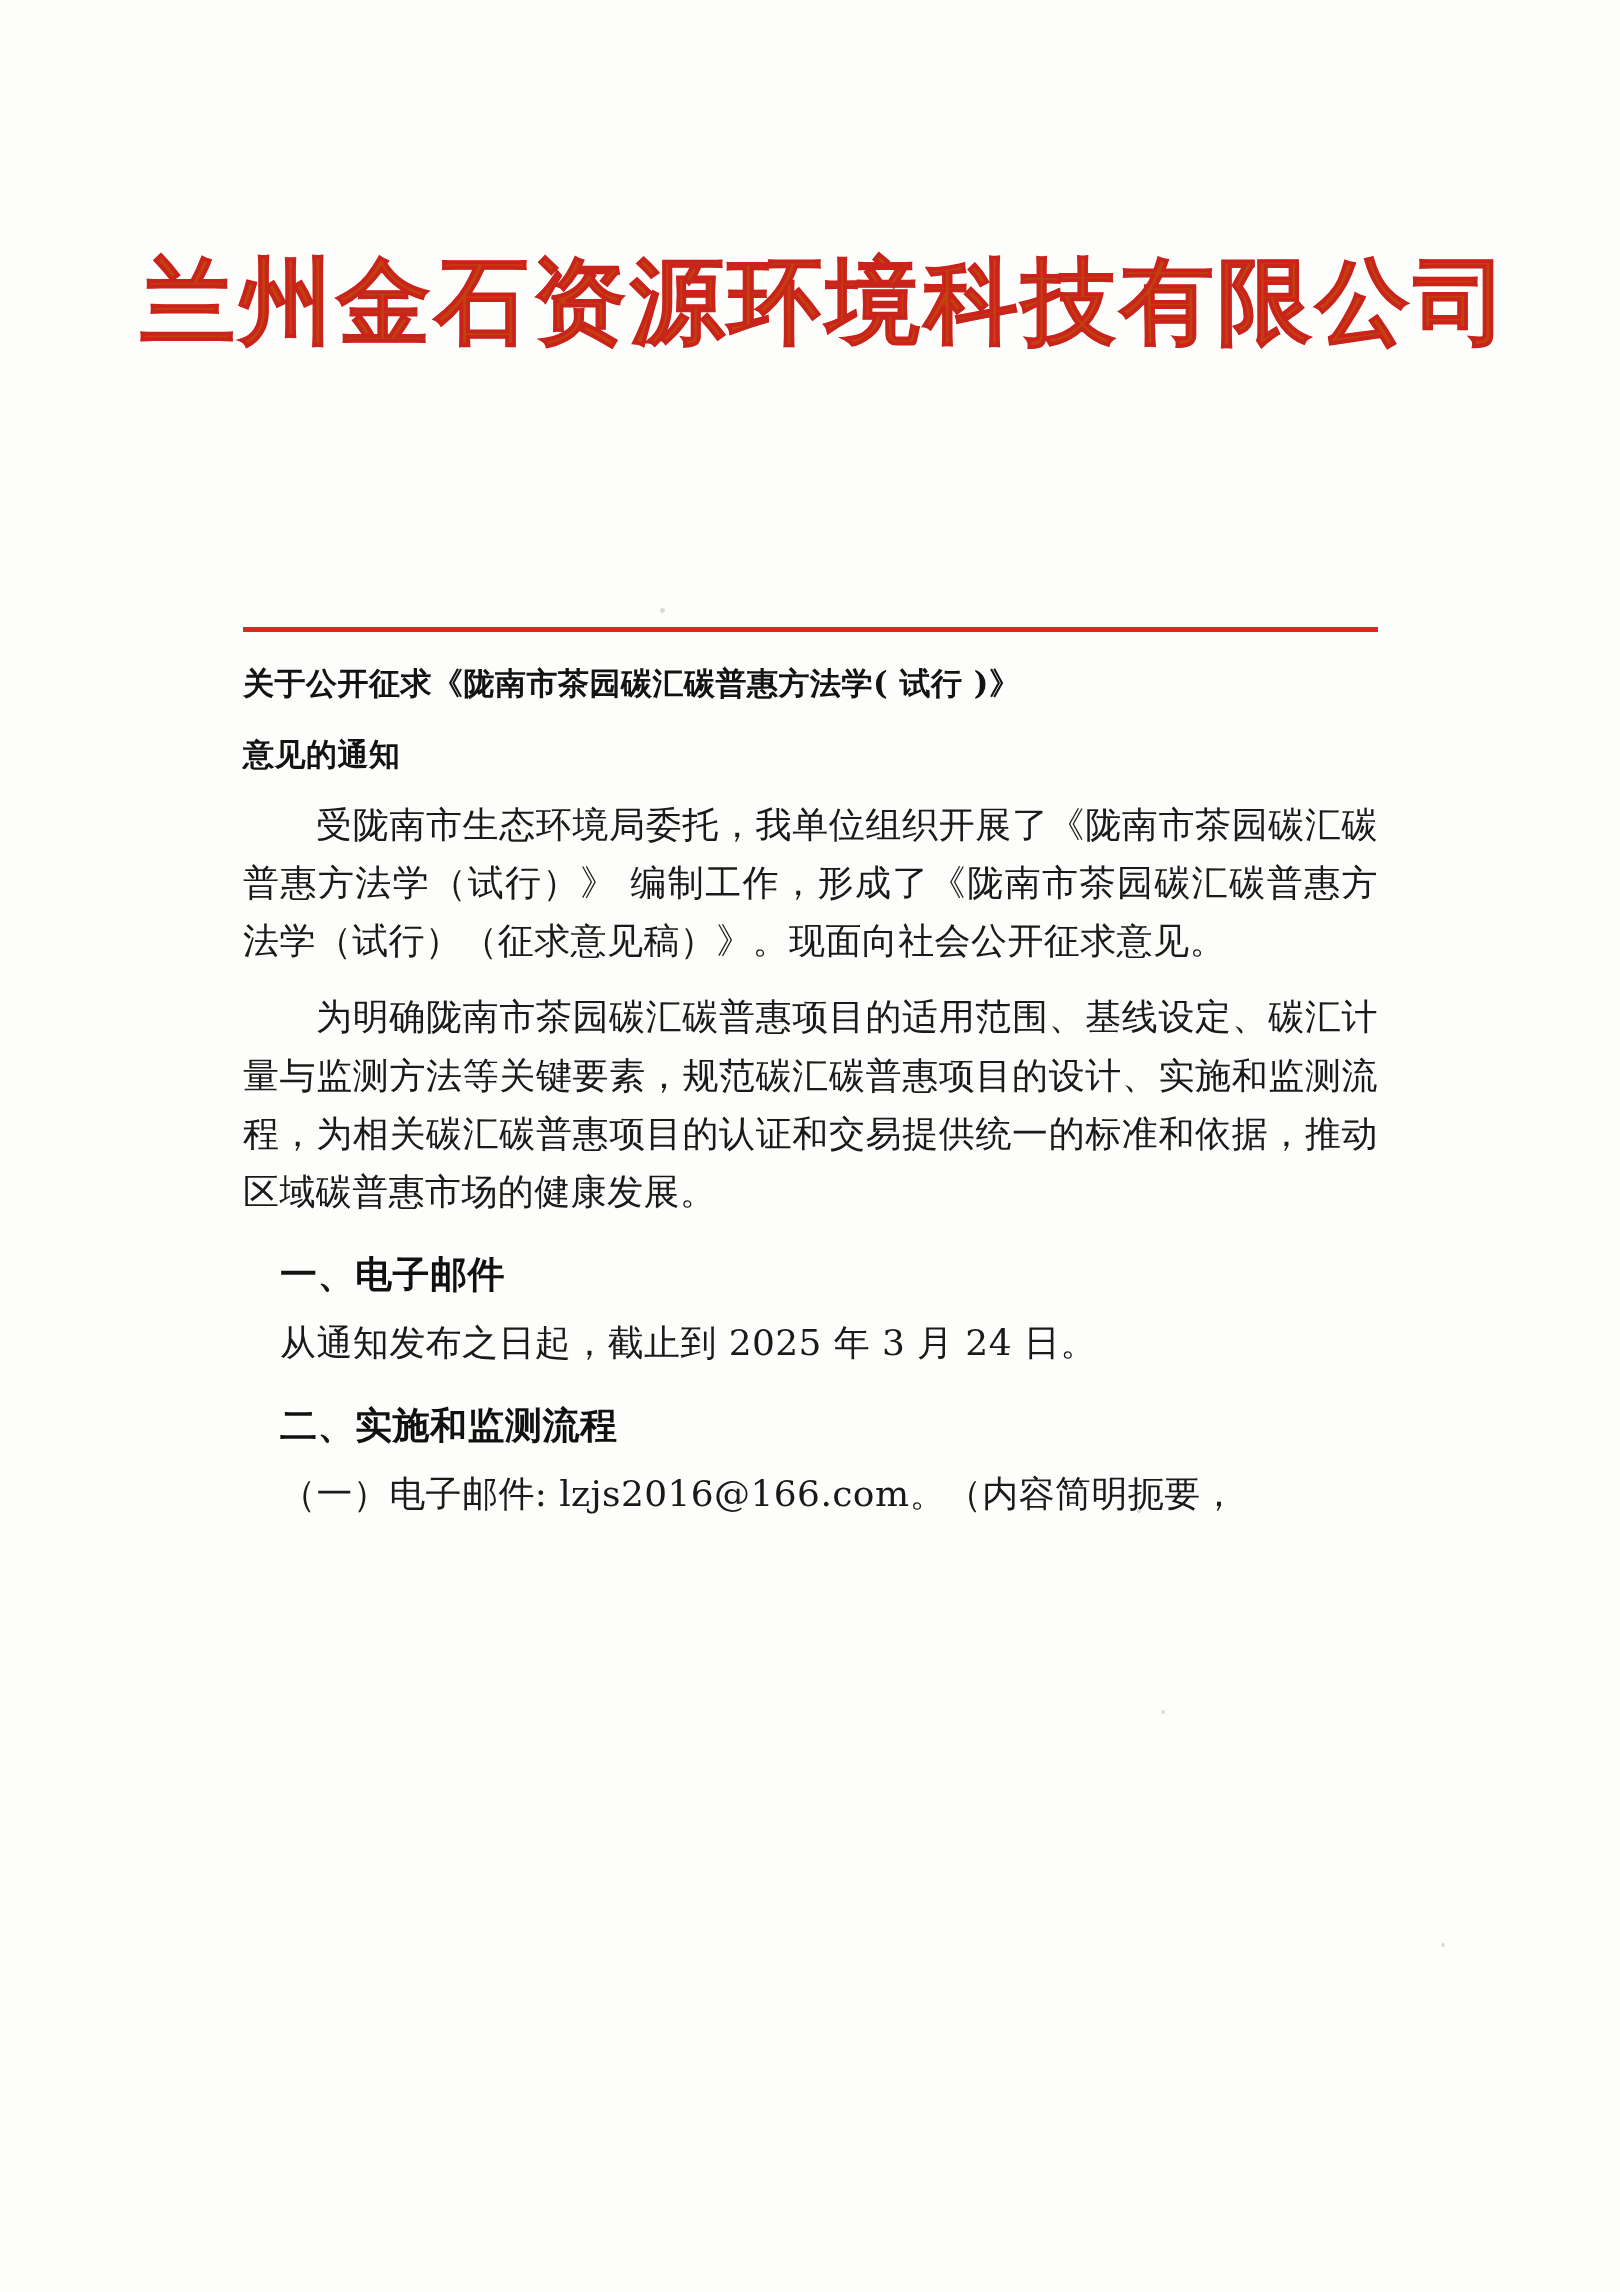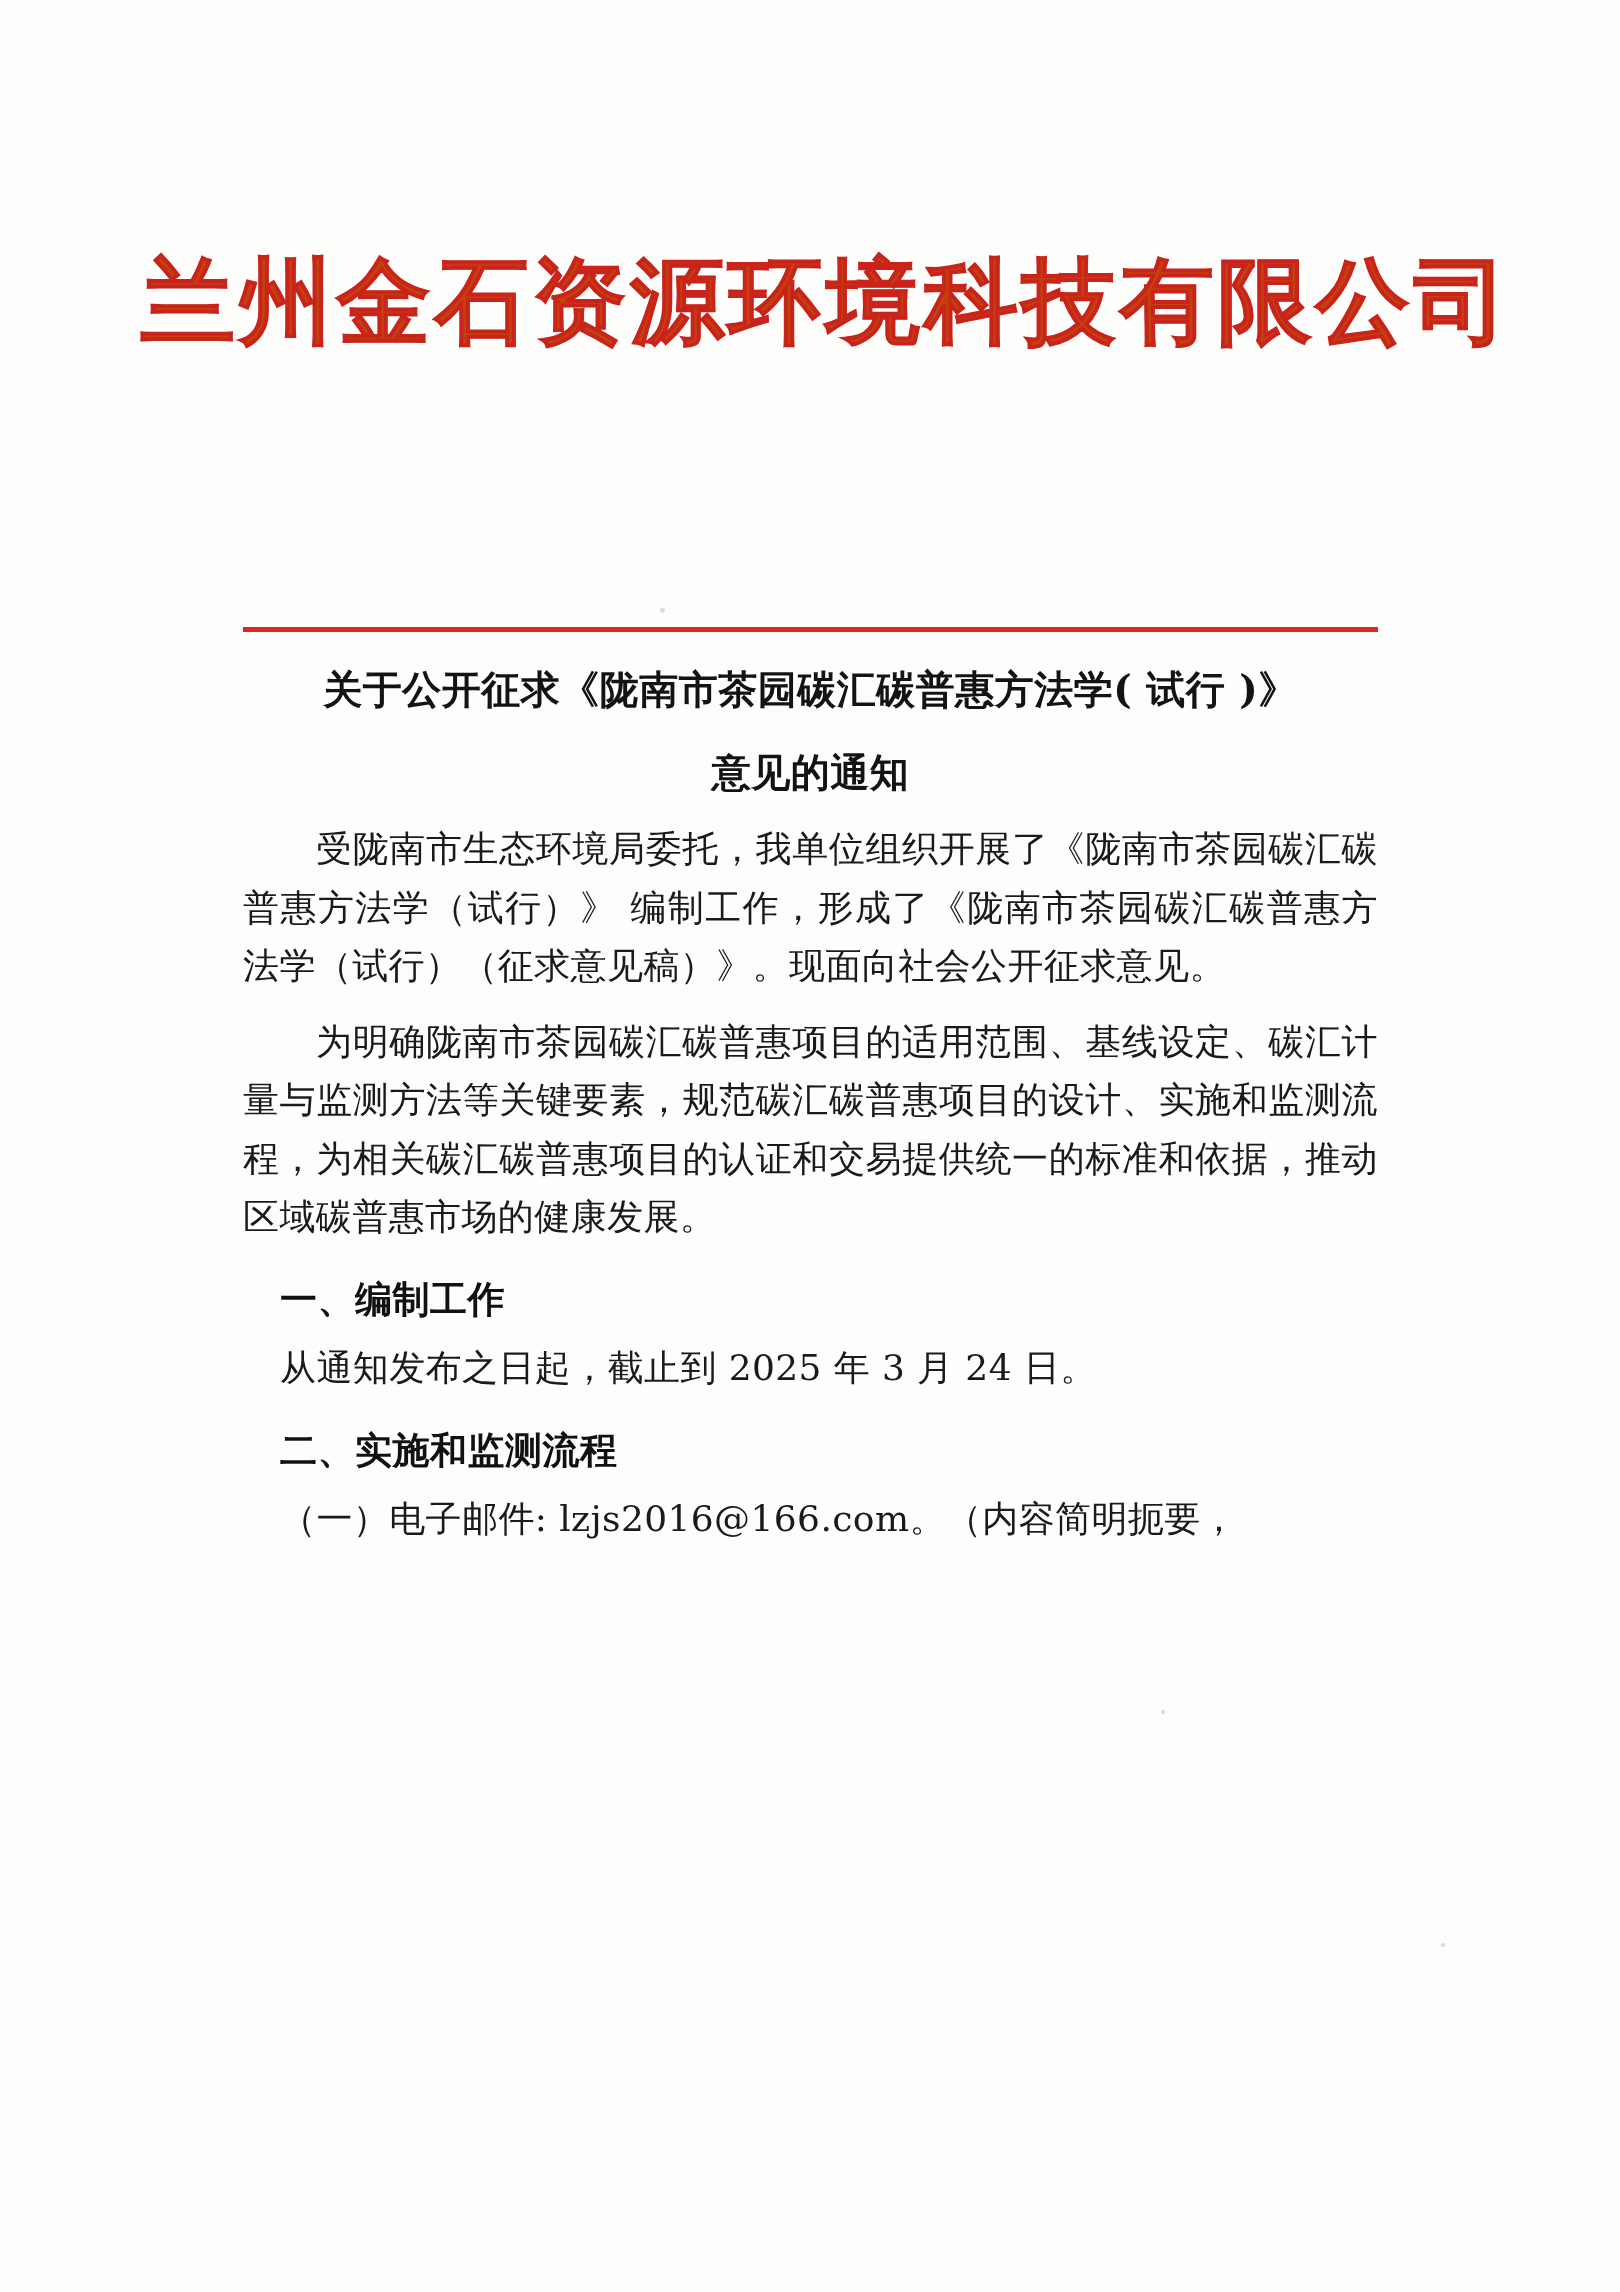--- a/index.html
+++ b/index.html
@@ -42,22 +42,21 @@
     height: 4.9px;
     background: #e0271f;
   }
   .doc-body {
     position: absolute;
     top: 659px;
     left: 243px;
     width: 1135px;
   }
   .doc-title {
-    text-align: center;
-    font-size: 39px;
+    font-size: 31px;
     font-weight: bold;
     line-height: 1.55;
     color: #131313;
     letter-spacing: 0.5px;
     font-family: "DejaVu Serif", serif;
   }
   .doc-title .line2 {
     display: block;
     margin-top: 23px;
   }
@@ -109,21 +108,21 @@
   <div class="doc-body">
 
     <div class="doc-title">
       <span>关于公开征求《陇南市茶园碳汇碳普惠方法学( 试行 )》</span>
       <span class="line2">意见的通知</span>
     </div>
 
     <p class="para">受陇南市生态环境局委托，我单位组织开展了《陇南市茶园碳汇碳普惠方法学（试行）》 编制工作，形成了《陇南市茶园碳汇碳普惠方法学（试行）（征求意见稿）》。现面向社会公开征求意见。</p>
     <p class="para">为明确陇南市茶园碳汇碳普惠项目的适用范围、基线设定、碳汇计量与监测方法等关键要素，规范碳汇碳普惠项目的设计、实施和监测流程，为相关碳汇碳普惠项目的认证和交易提供统一的标准和依据，推动区域碳普惠市场的健康发展。</p>
 
-    <h2 class="section">一、编制工作</h2>
+    <h2 class="section">一、电子邮件</h2>
     <p class="plain">从通知发布之日起，截止到 2025 年 3 月 24 日。</p>
 
     <h2 class="section">二、实施和监测流程</h2>
 
     <p class="plain">（一）电子邮件: lzjs2016@166.com。（内容简明扼要，</p>
   </div>
 
   <div class="speck" style="left:660px; top:608px; width:4.9px; height:4.9px;"></div>
   <div class="speck" style="left:1137px; top:1509px; width:3.9px; height:3.9px;"></div>
   <div class="speck" style="left:1161px; top:1710px; width:3.9px; height:3.9px;"></div>

